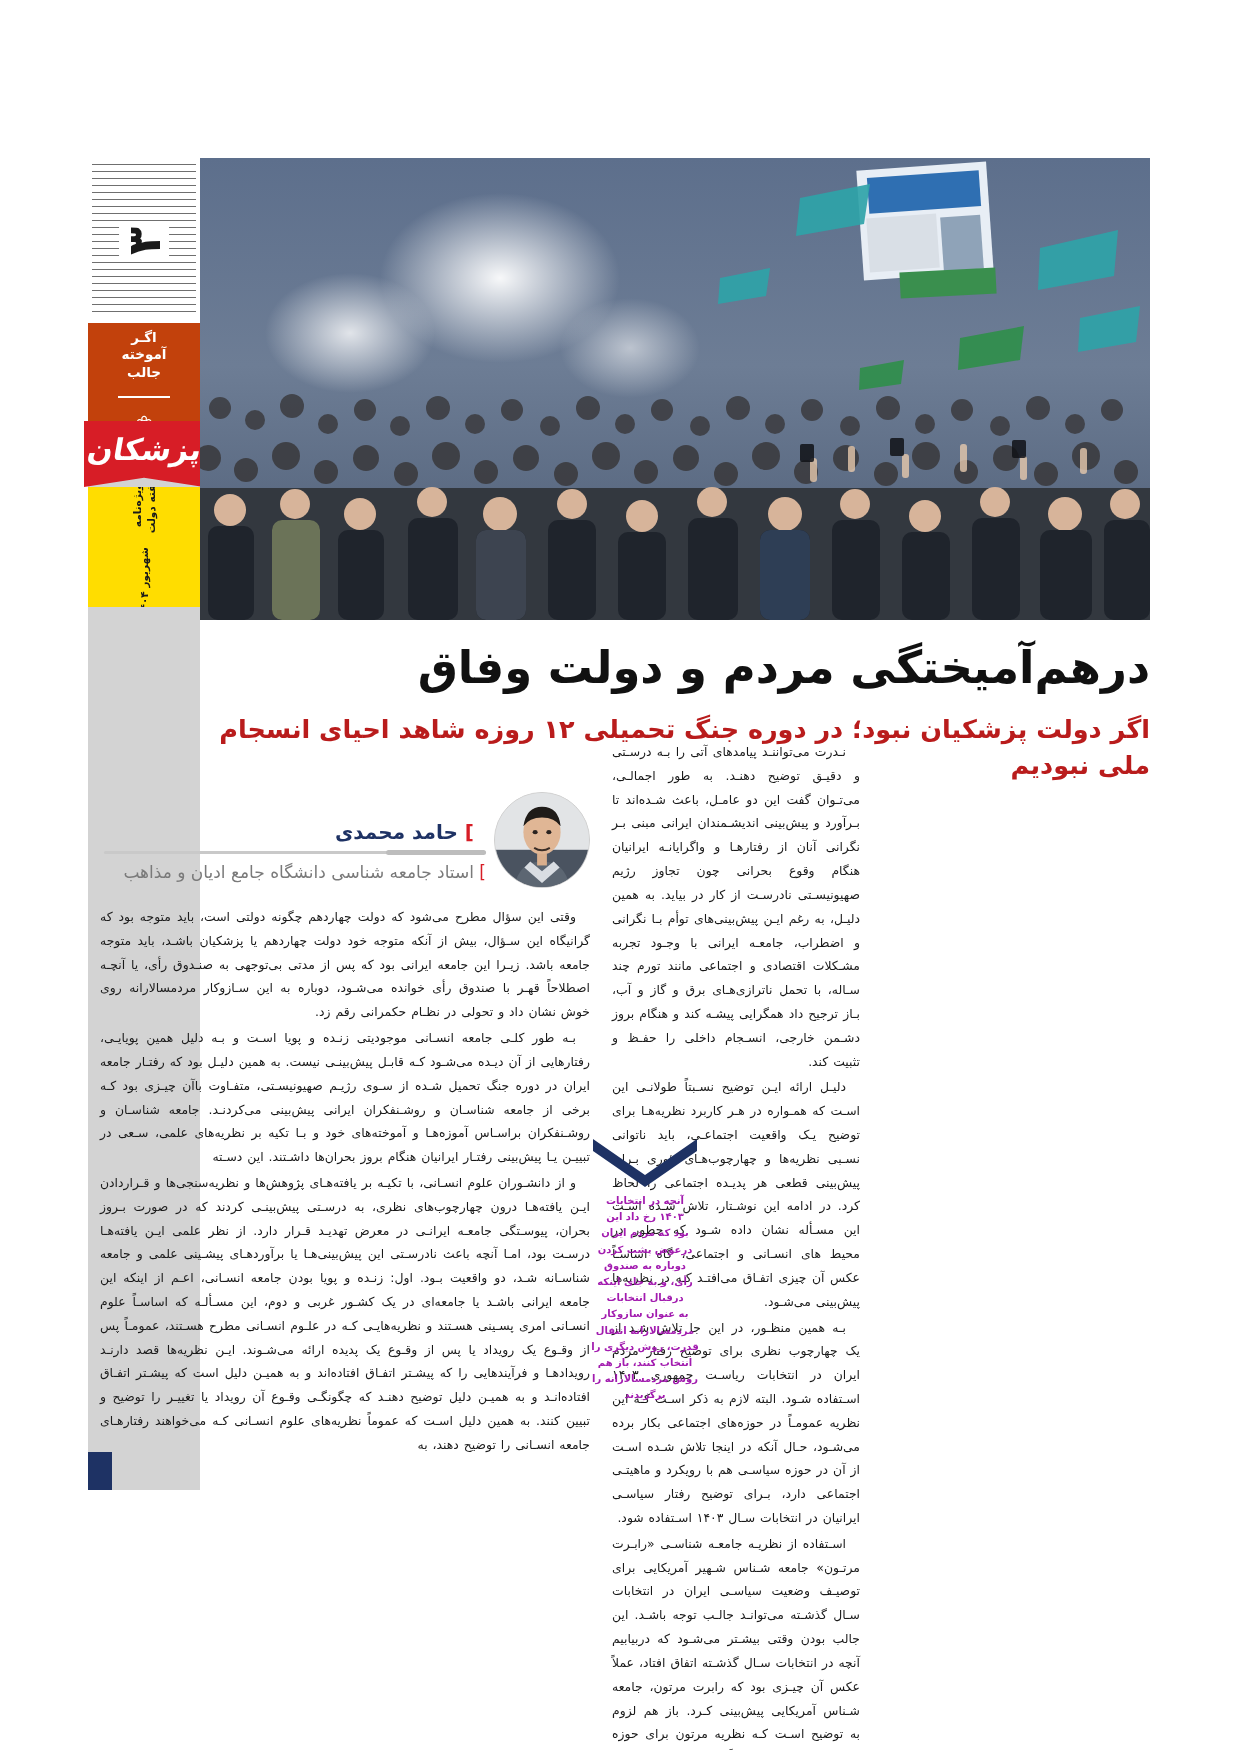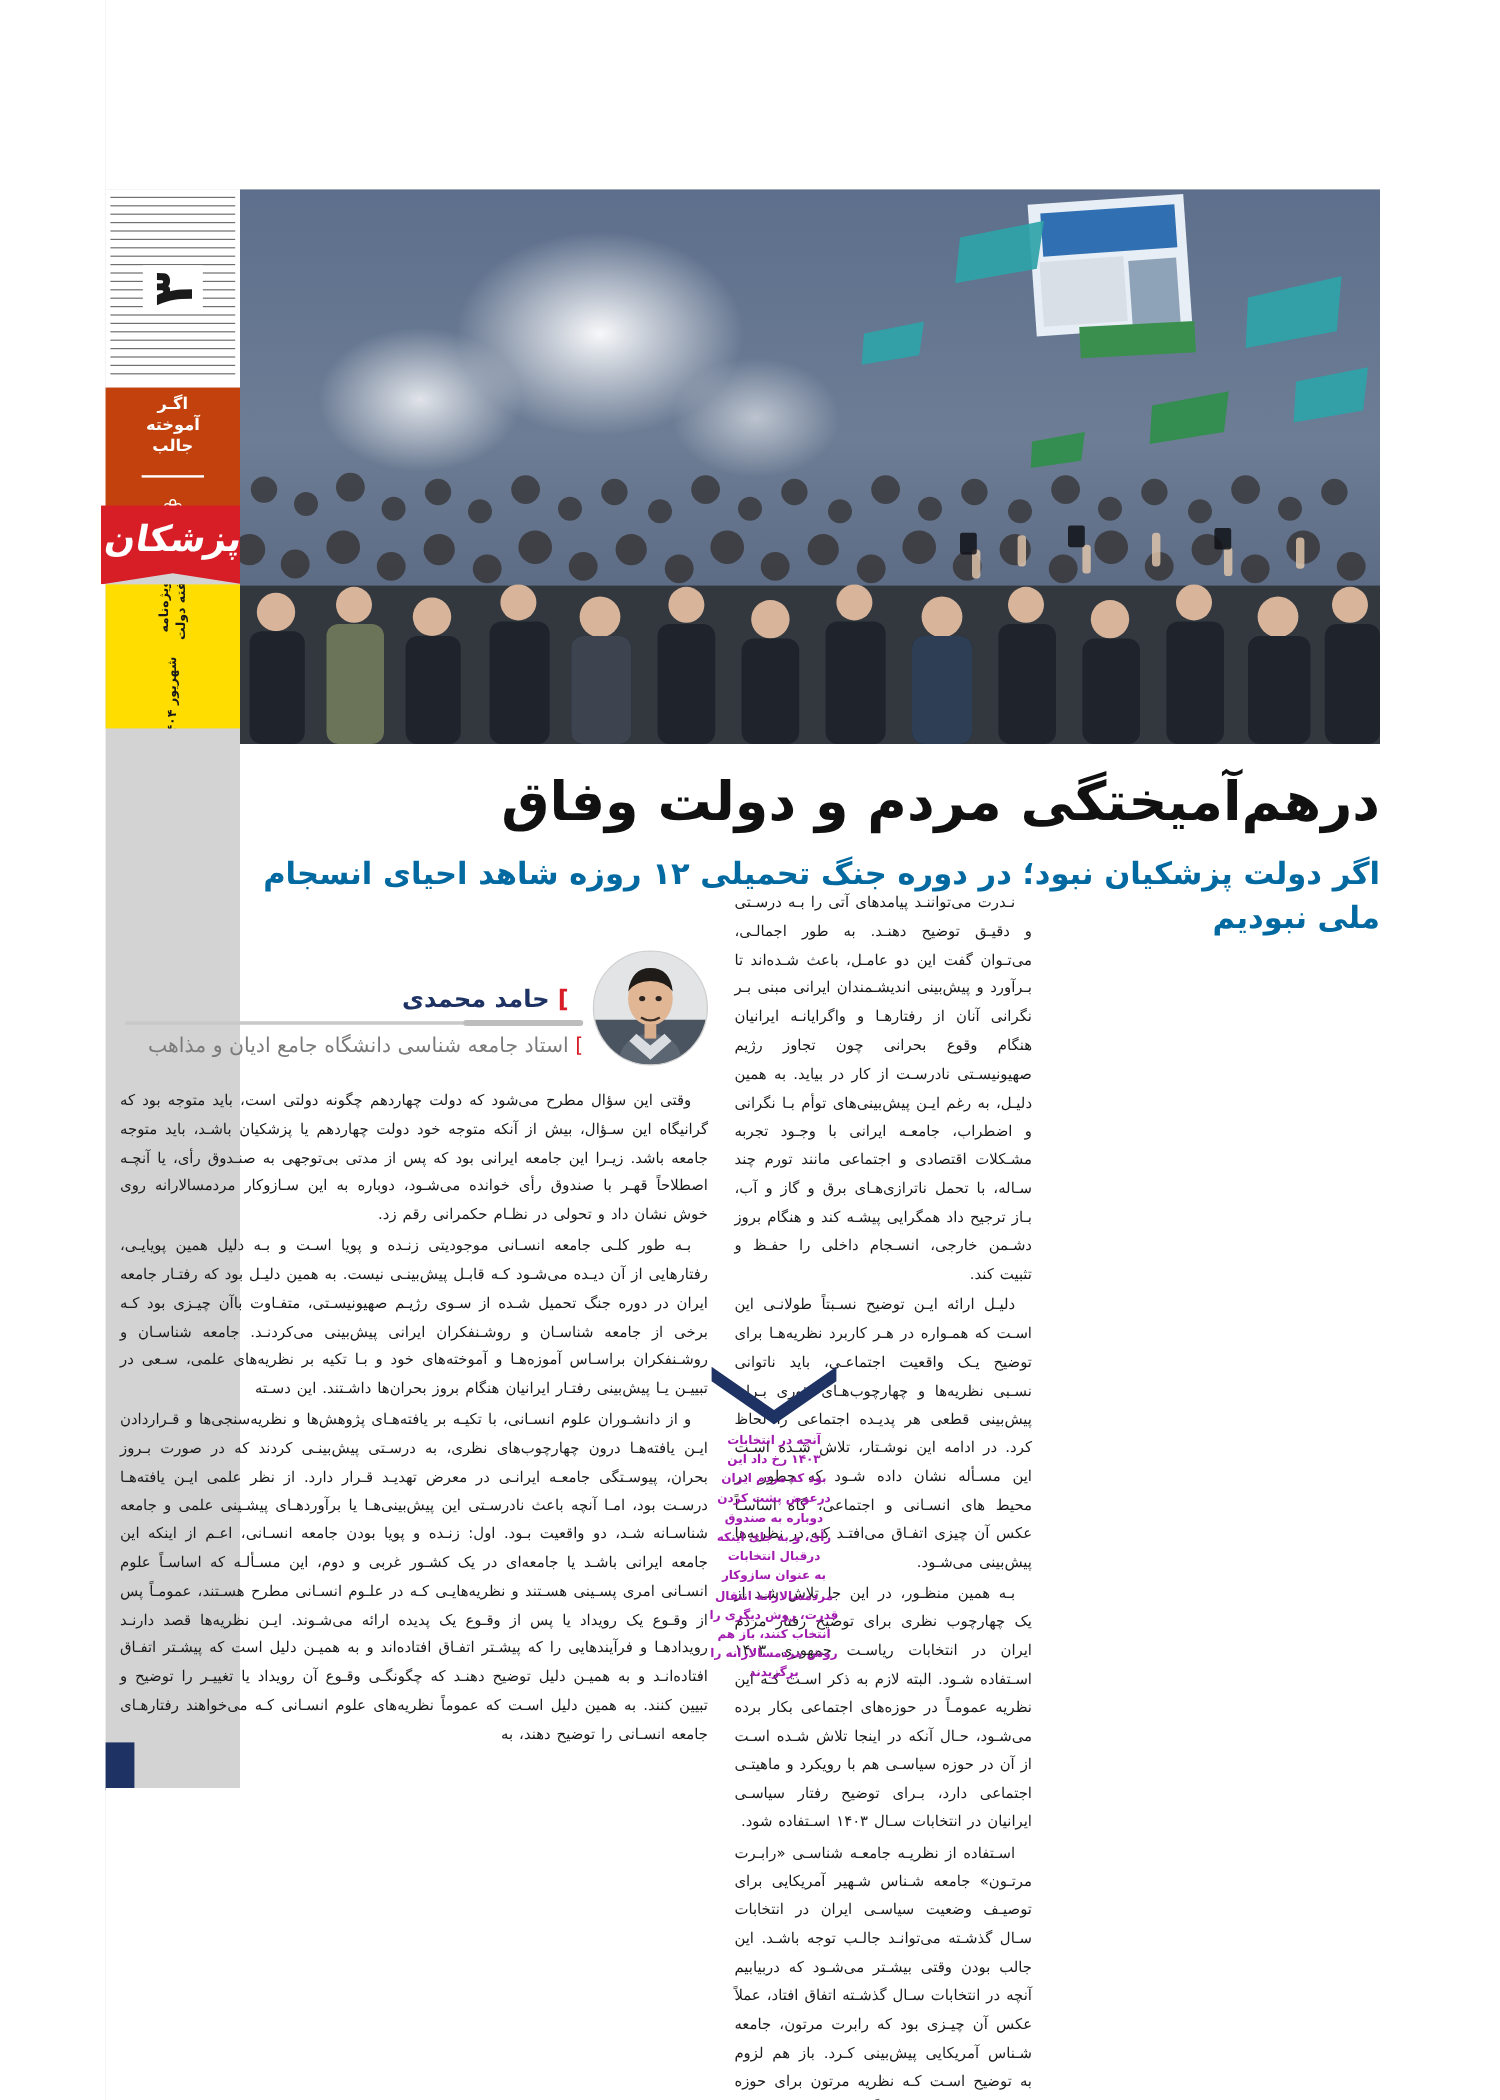--- a/index.html
+++ b/index.html
@@ -178,21 +178,21 @@
     letter-spacing: -0.5px;
   }
   .headline-inner { padding-right: 0; text-align: right; padding-left: 100px; }
 
   .subheadline {
     position: absolute;
     right: 100px; top: 712px;
     width: 1050px;
     font-size: 25.5px;
     font-weight: 700;
-    color: #0369a1;
+    color: #b91c1c;
     line-height: 1.4;
     direction: rtl;
     text-align: right;
     padding-left: 100px;
   }
 
   
   .byline {
     position: absolute;
     right: 660px; top: 800px;

